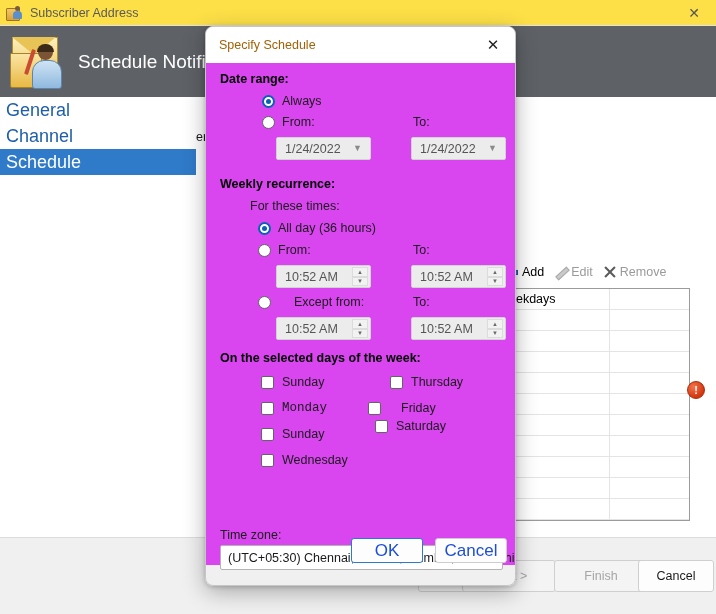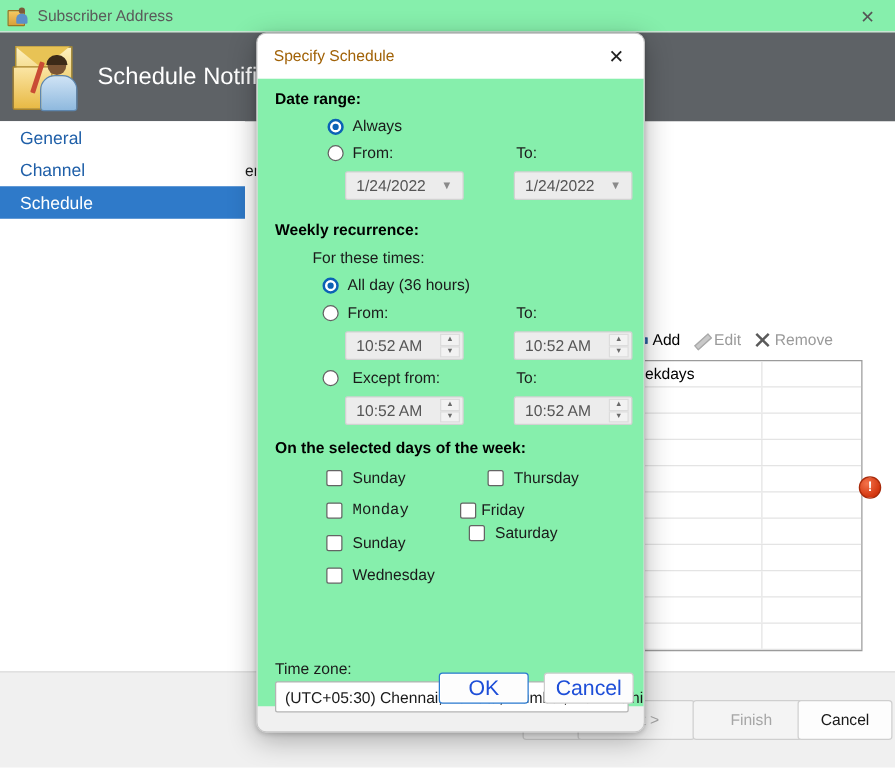--- a/index.html
+++ b/index.html
@@ -21,21 +21,21 @@
   #bg-window {
     position: absolute;
     left: 0; top: 0;
     width: 716px; height: 614px;
     background: #ffffff;
   }
   #bg-titlebar {
     position: absolute;
     left: 0; top: 0;
     width: 716px; height: 26px;
-    background: #86efac;
+    background: #fde047;
     display: flex;
     align-items: center;
   }
   #bg-titlebar .tb-icon {
     width: 16px; height: 16px;
     margin-left: 6px;
     position: relative;
     flex: none;
   }
   .appicon-folder {
@@ -176,23 +176,23 @@
   #bg-sidebar {
     position: absolute;
     left: 0; top: 97px;
     width: 196px; height: 440px;
     background: #ffffff;
   }
   .side-item {
     height: 26px;
     display: flex;
     align-items: center;
-    padding-left: 16px;
+    padding-left: 6px;
     color: #1f5fa8;
-    font-size: 14px;
+    font-size: 18px;
   }
   .side-item.selected {
     background: #2f7ac9;
     color: #ffffff;
   }
 
   
   #bg-content-text {
     position: absolute;
     left: 196px; top: 130px;
@@ -339,21 +339,21 @@
     position: absolute;
     right: 0px; top: 0px;
     width: 44px; height: 36px;
     display: flex; align-items: center; justify-content: center;
     color: #222;
     font-size: 15px;
   }
   #dlg-body {
     position: relative;
     height: 502px;
-    background: #86efac;
+    background: #d946ef;
   }
 
   .sec-head {
     font-weight: bold;
     font-size: 12.5px;
     color: #000;
   }
   .sub-label { font-size: 12.5px; color: #1a1a1a; }
 
   .radio {
@@ -655,21 +655,21 @@
       </span>
     </div>
     <div class="spinbox" style="position:absolute;left:205px;top:202px;">
       <span class="sp-val">10:52 AM</span>
       <span class="spin-btns">
         <div>▲</div>
         <div>▼</div>
       </span>
     </div>
 
-    <div class="row" style="position:absolute;left:52px;top:232px;gap:11px;">
+    <div class="row" style="position:absolute;left:52px;top:232px;gap:23px;">
       <span class="radio"></span>
       <span class="sub-label">Except from:</span>
     </div>
     <div class="sub-label" style="position:absolute;left:207px;top:232px;">To:</div>
 
     <div class="spinbox" style="position:absolute;left:70px;top:254px;">
       <span class="sp-val">10:52 AM</span>
       <span class="spin-btns">
         <div>▲</div>
         <div>▼</div>
@@ -699,21 +699,21 @@
     </div>
     <div class="row" style="position:absolute;left:55px;top:390px;gap:8px;">
       <span class="checkbox"></span>
       <span class="sub-label">Wednesday</span>
     </div>
 
     <div class="row" style="position:absolute;left:145px;top:312px;gap:8px;padding-left:39px;">
       <span class="checkbox"></span>
       <span class="sub-label">Thursday</span>
     </div>
-    <div class="row" style="position:absolute;left:145px;top:338px;gap:4px;padding-left:17px;">
+    <div class="row" style="position:absolute;left:145px;top:338px;gap:20px;padding-left:17px;">
       <span class="checkbox"></span>
       <span class="sub-label">Friday</span>
     </div>
     <div class="row" style="position:absolute;left:145px;top:356px;gap:8px;margin-left:24px;">
       <span class="checkbox"></span>
       <span class="sub-label">Saturday</span>
     </div>
 
     <div class="sub-label" style="position:absolute;left:14px;top:465px;">Time zone:</div>
     <div class="tzcombo" style="position:absolute;left:14px;top:482px;width:283px;">

